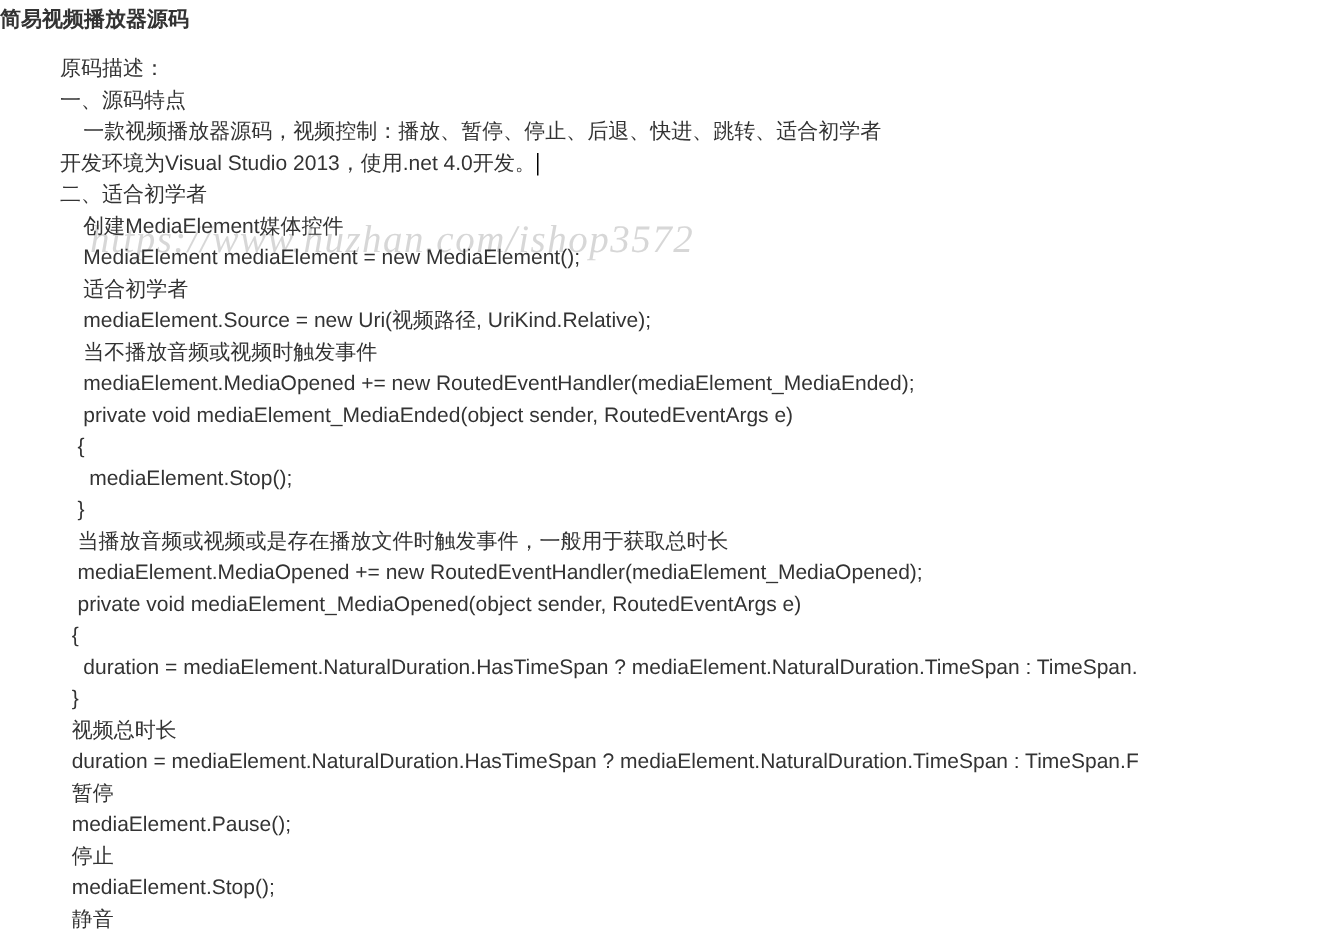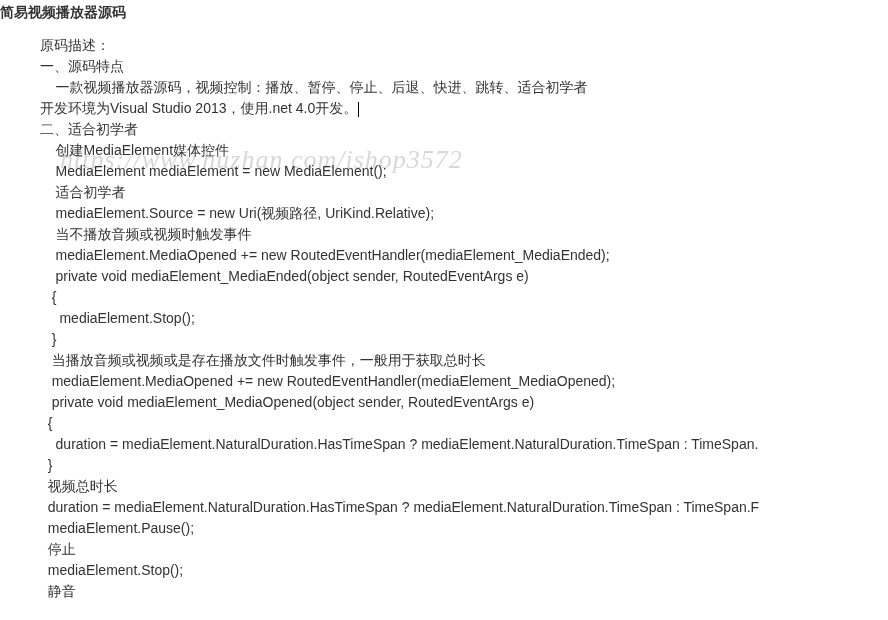--- a/index.html
+++ b/index.html
@@ -79,19 +79,20 @@
   <div class="line">     mediaElement.Stop();</div>
   <div class="line">   }</div>
   <div class="line">   当播放音频或视频或是存在播放文件时触发事件，一般用于获取总时长</div>
   <div class="line">   mediaElement.MediaOpened += new RoutedEventHandler(mediaElement_MediaOpened);</div>
   <div class="line">   private void mediaElement_MediaOpened(object sender, RoutedEventArgs e)</div>
   <div class="line">  {</div>
   <div class="line">    duration = mediaElement.NaturalDuration.HasTimeSpan ? mediaElement.NaturalDuration.TimeSpan : TimeSpan.</div>
   <div class="line">  }</div>
   <div class="line">  视频总时长</div>
   <div class="line">  duration = mediaElement.NaturalDuration.HasTimeSpan ? mediaElement.NaturalDuration.TimeSpan : TimeSpan.F</div>
+  <div class="line">  暂停</div>
   <div class="line">  mediaElement.Pause();</div>
   <div class="line">  停止</div>
   <div class="line">  mediaElement.Stop();</div>
   <div class="line">  静音</div>
 </div>
 
 <div class="watermark">https://www.huzhan.com/ishop3572</div>
 
 </body></html>

